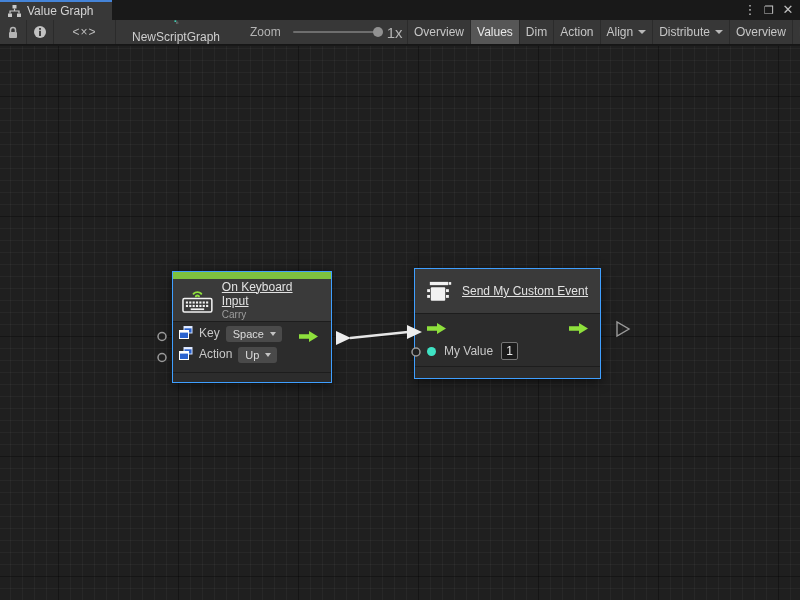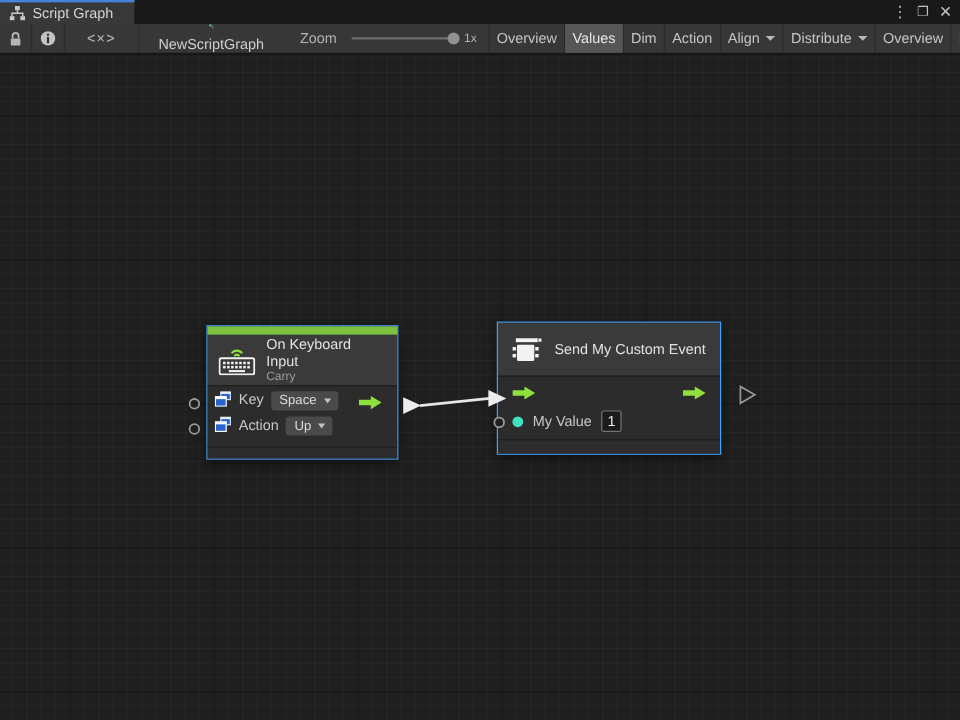--- a/index.html
+++ b/index.html
@@ -20,21 +20,21 @@
     border-bottom:1px solid #161616; display:flex; align-items:stretch; color:#c6c6c6; font-size:12px; }
   .tbtn { display:flex; align-items:center; justify-content:center; height:100%;
     border-right:1px solid #2b2b2b; padding:0 6px; }
   .tbtn.icon-btn { width:27px; }
   .tbtn.code-btn { width:62px; color:#bdbdbd; font-size:12px; letter-spacing:1px; }
   .breadcrumb { display:flex; align-items:center; gap:6px; margin-left:16px; color:#cfcfcf;flex-direction:column; }
   .zoom-group { display:flex; align-items:center; margin-left:30px; }
   .zoom-label { color:#b4b4b4; }
   .slider-track { position:relative; width:86px; height:2px; background:#6e6e6e; margin-left:12px; border-radius:1px; }
   .slider-handle { position:absolute; right:-4px; top:-4px; width:10px; height:10px; border-radius:50%; background:#919191; }
-  .zoom-value { margin-left:8px; color:#b4b4b4; font-size:10px; }
+  .zoom-value { margin-left:8px; color:#b4b4b4; font-size:15px; }
   .tb-buttons { position:absolute; left:407px; top:0; height:100%; display:flex; white-space:nowrap; }
   .tb-buttons .tbtn { border-left:none; }
   .tb-buttons .tbtn:first-child { border-left:1px solid #2b2b2b; }
   .tbtn.active { background:#565656; color:#e8e8e8; }
   .caret { width:0; height:0; border-left:4px solid transparent; border-right:4px solid transparent;
     border-top:4.5px solid #b8b8b8; margin-left:5px; display:inline-block; }
 
   
   .canvas { position:absolute; top:46px; left:0; width:800px; height:554px; background-color:#1f1f1f;
     background-image:
@@ -47,21 +47,21 @@
 
   
   .node { position:absolute; border:1px solid #3f9fff; background:#2c2c2c;
     box-shadow:0 3px 10px rgba(0,0,0,0.55); display:flex; flex-direction:column; }
   .node-left { left:172px; top:225px; width:160px; height:112px; }
   .node-right { left:414px; top:222px; width:187px; height:111px; }
   .green-bar { height:7px; background:#7ec13f; flex:none; }
   .node-header { background:#3a3a3a; display:flex; align-items:center; gap:9px; padding:0 9px; flex:none; }
   .node-left .node-header { height:42px; }
   .node-right .node-header { height:44px; }
-  .node-title { color:#e2e2e2; font-size:12px; line-height:14px; }
+  .node-title { color:#e2e2e2; font-size:12px; line-height:14px;text-decoration:underline; }
   .node-subtitle { color:#9e9e9e; font-size:10px; line-height:12px; margin-top:1px; }
   .node-body { background:#2c2c2c; border-top:1px solid #1d1d1d; padding:4px 6px; flex:none; position:relative; }
   .node-footer { border-top:1px solid #1d1d1d; background:#2c2c2c; flex:1; }
   .port-row { height:21px; display:flex; align-items:flex-start; gap:6px; position:relative; }
   .port-label { color:#c8c8c8; font-size:12px; }
   .dropdown { background:#4a4a4a; border-radius:3px; color:#dcdcdc; font-size:11px;
     padding:2px 6px 2px 7px; display:inline-flex; align-items:center; }
   .dropdown .caret { border-top-color:#c4c4c4; margin-left:6px; border-left-width:3.5px; border-right-width:3.5px; }
   .arrow-abs-right { position:absolute; right:7px; top:50%; transform:translateY(-50%); }
   .flow-row { height:22px; position:relative; }
@@ -80,21 +80,21 @@
 <div class="window">
 
   <div class="tabstrip">
     <div class="tab">
       <svg width="13" height="12" viewBox="0 0 13 12">
         <rect x="4.5" y="0" width="4" height="3.5" fill="#c8c8c8"></rect>
         <rect x="0" y="8.5" width="4" height="3.5" fill="#c8c8c8"></rect>
         <rect x="9" y="8.5" width="4" height="3.5" fill="#c8c8c8"></rect>
         <path d="M6.5,3.5 V6 M2,8.5 V6 H11 V8.5" stroke="#c8c8c8" stroke-width="1.2" fill="none"></path>
       </svg>
-      <span>Script Graph</span>
+      <span>Value Graph</span>
     </div>
     <div class="win-controls">
       <span>⋮</span>
       <span style="font-size:11px;">❐</span>
       <span>✕</span>
     </div>
   </div>
 
   <div class="toolbar">
     <div class="tbtn icon-btn">

